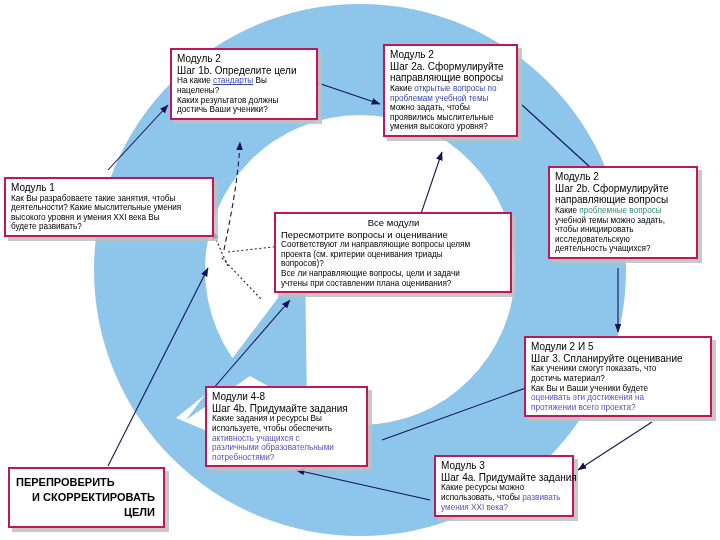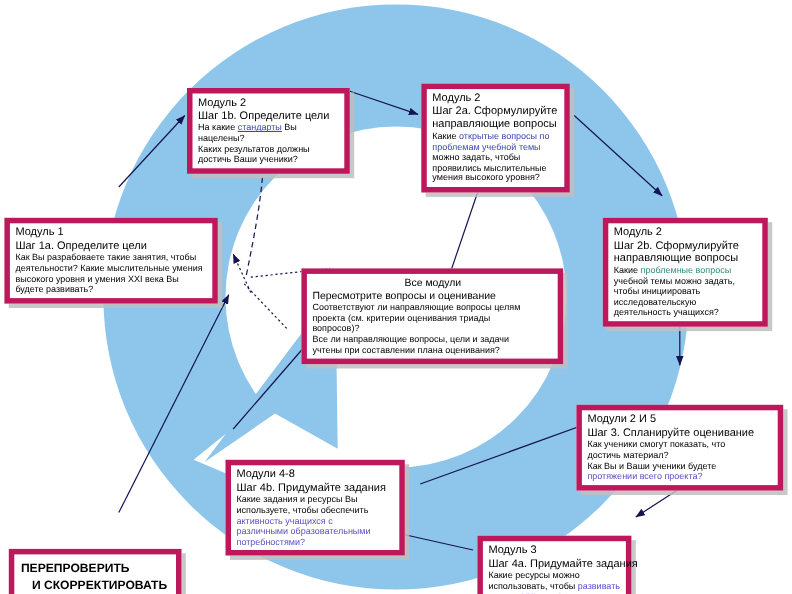--- a/index.html
+++ b/index.html
@@ -10,28 +10,27 @@
     overflow:hidden;
     position:relative;
   }
   #stage{position:absolute;left:0;top:0;width:720px;height:540px;overflow:hidden;}
   #cycle-svg{position:absolute;left:0;top:0;width:720px;height:540px;}
   #arrows-svg{position:absolute;left:0;top:0;width:720px;height:540px;}
 
   .node{
     position:absolute;
     background:#ffffff;
-    border:5px solid #be185d;
+    border:2px solid #be185d;
     box-sizing:border-box;
     box-shadow:4px 4px 0 0 rgba(190,190,190,0.85);
     padding:3px 4px 3px 5px;
     line-height:1.17;
     color:#000000;
     z-index:5;
-    margin-top:32px;
   }
   .t1{font-size:9.5px;}
   .t2{font-size:10px;}
   .t3{font-size:8.2px;}
   .ln{display:block;white-space:nowrap;}
   .link-blue{color:#3a47b5;}
   .link-blue-u{color:#3a47b5;text-decoration:underline;}
   .link-teal{color:#2f8f7a;}
   .link-violet{color:#5a4fc4;}
 
@@ -101,23 +100,22 @@
       <line x1="228" y1="252" x2="300" y2="244" stroke-dasharray="2,2.5"></line>
     </g>
     <g stroke="#141452" stroke-width="1.1" fill="none" marker-end="url(#ah)">
 
       <path d="M224,250 C232,210 238,180 240,142" stroke-dasharray="5,3.5"></path>
 
       <line x1="395" y1="290" x2="442" y2="152"></line>
     </g>
   </svg>
 
-  <div class="node t1" id="n-m1" style="left:4px;top:166px;width:194px;">
+  <div class="node t1" id="n-m1" style="left:4px;top:177px;width:210px;">
     <span class="ln t2">Модуль 1</span>
-    <span class="ln t2">Шаг 1a. Определите цели</span>
     <span class="ln t3">Как Вы разрабоваете такие занятия, чтобы</span>
     <span class="ln t3">деятельности? Какие мыслительные умения</span>
     <span class="ln t3">высокого уровня и умения XXI века Вы</span>
     <span class="ln t3">будете развивать?</span>
   </div>
 
   <div class="node t1" id="n-m2-1b" style="left:170px;top:48px;width:148px;">
     <span class="ln t2">Модуль 2</span>
     <span class="ln t2">Шаг 1b. Определите цели</span>
     <span class="ln t3"><span>На какие </span><span class="link-blue-u">стандарты</span><span> Вы</span></span>
@@ -157,20 +155,21 @@
     <span class="ln t3"> Все ли направляющие вопросы, цели и задачи</span>
     <span class="ln t3">учтены при составлении плана оценивания?</span>
   </div>
 
   <div class="node t1" id="n-m25" style="left:524px;top:336px;width:188px;">
     <span class="ln t2">Модули 2 И 5</span>
     <span class="ln t2">Шаг 3. Спланируйте оценивание</span>
     <span class="ln t3">Как ученики смогут показать, что</span>
     <span class="ln t3">достичь материал?</span>
     <span class="ln t3">Как Вы и Ваши ученики будете</span>
+    <span class="ln t3 link-violet">оценивать эти достижения на</span>
     <span class="ln t3 link-violet">протяжении всего проекта?</span>
   </div>
 
   <div class="node t1" id="n-m3" style="left:434px;top:455px;width:140px;">
     <span class="ln t2">Модуль 3</span>
     <span class="ln t2">Шаг 4a. Придумайте задания</span>
     <span class="ln t3">Какие ресурсы можно</span>
     <span class="ln t3"><span>использовать, чтобы </span><span class="link-violet">развивать</span></span>
     <span class="ln t3 link-violet">умения XXI века?</span>
   </div>

